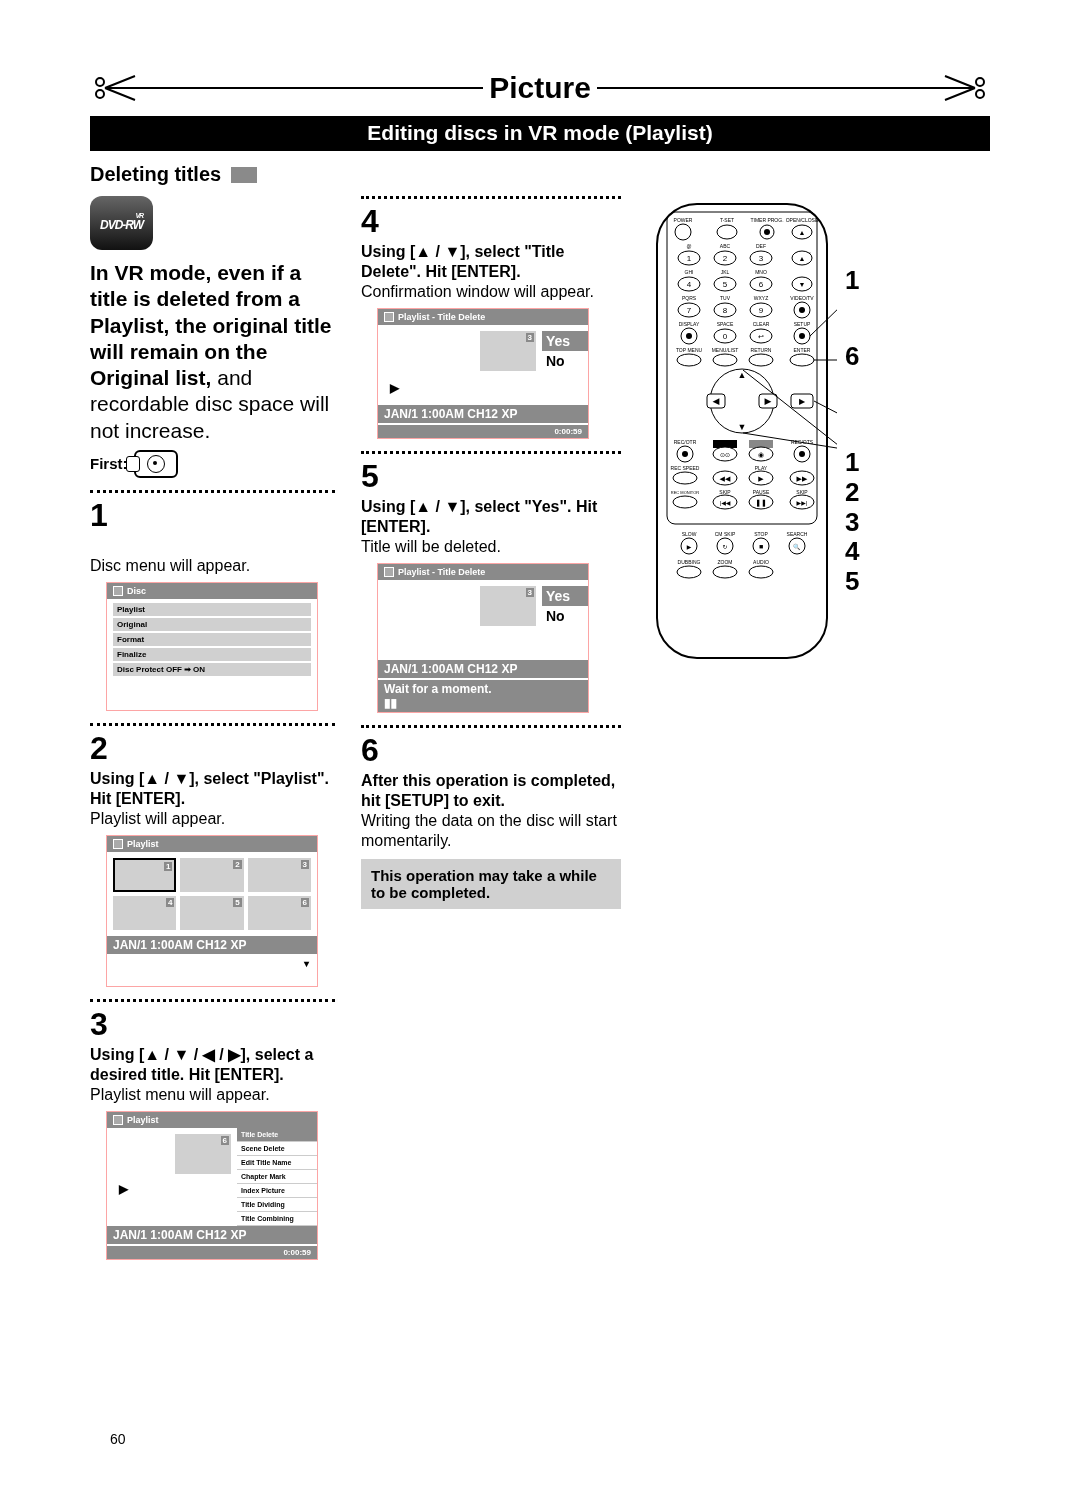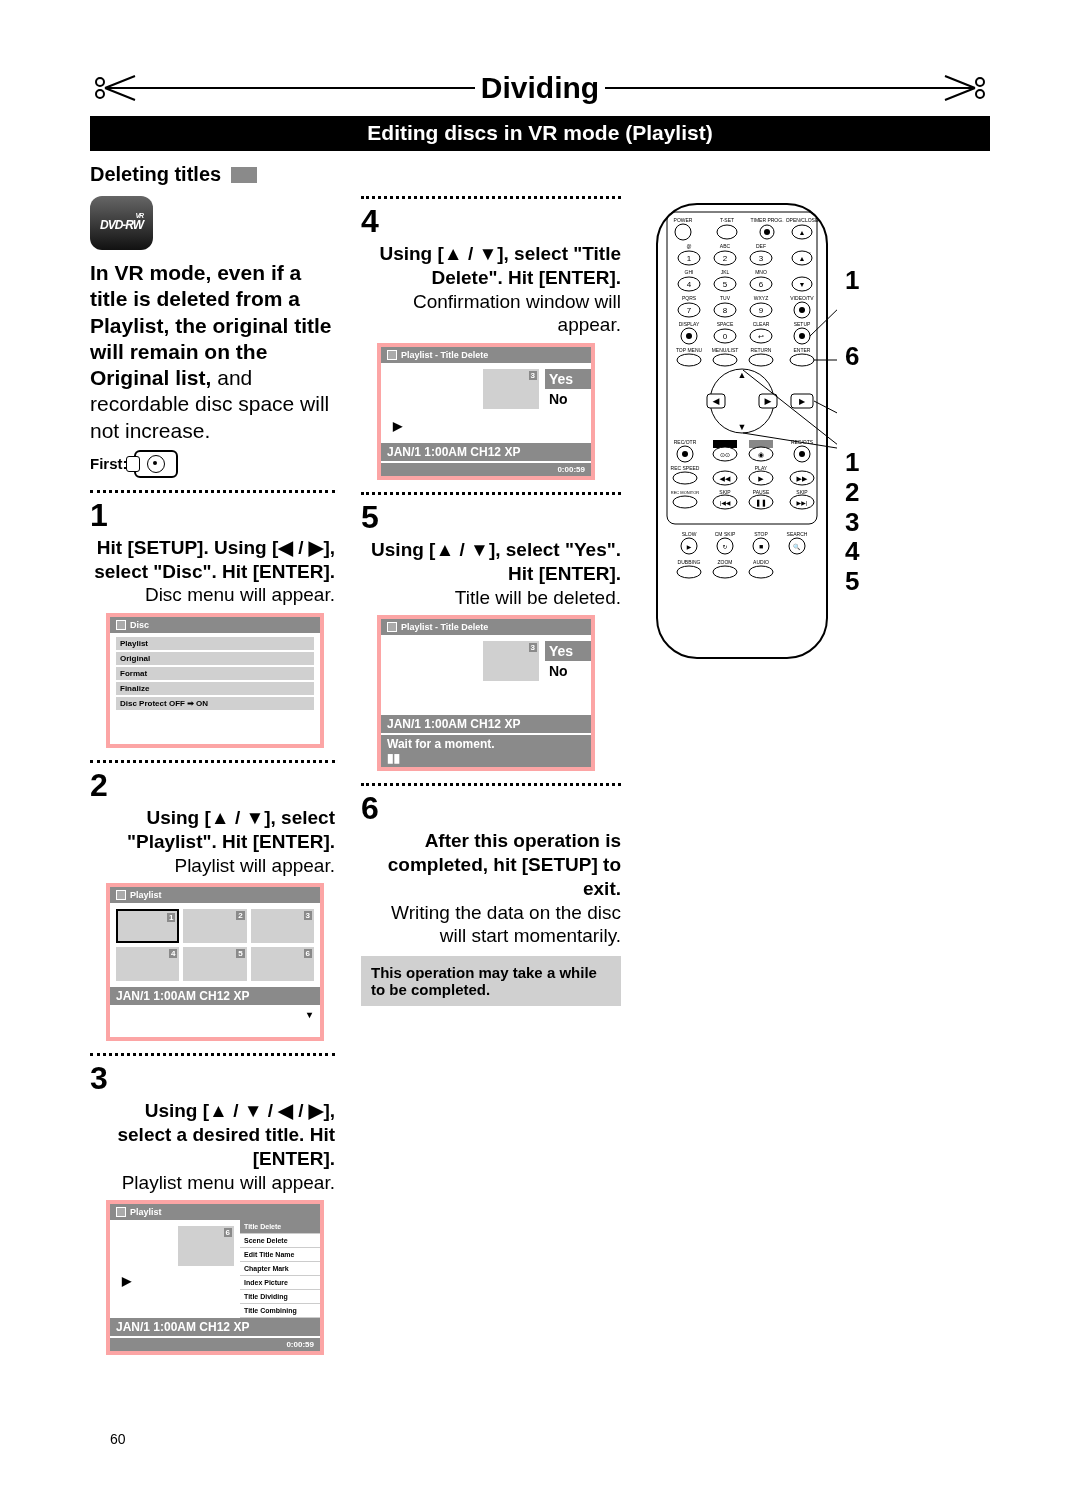--- a/index.html
+++ b/index.html
@@ -94,34 +94,33 @@
     display: flex;
     align-items: center;
     gap: 6px;
   }
   .step-num {
     font-size: 32px;
     font-weight: bold;
     margin: 2px 0 2px 0;
   }
   .step-text {
-    font-size: 19px;
+    font-size: 16px;
     line-height: 1.25;
     margin: 0 0 4px 0;
-    text-align: right;
   }
   .step-text b { font-weight: bold; }
   .dotted {
     border: none;
     border-top: 3px dotted #000;
     margin: 12px 0 4px 0;
   }
   
   .osd {
-    border: 4px solid #fca5a5;
+    border: 1px solid #fca5a5;
     background: #fff;
     font-size: 9px;
     font-weight: bold;
     color: #000;
     margin-top: 6px;
   }
   .osd-header {
     background: #8a8a8a;
     color: #fff;
     padding: 3px 6px;
@@ -325,21 +324,21 @@
 
   <div class="title-banner">
     <svg viewBox="0 0 900 36" preserveAspectRatio="none">
       <path d="M15 18 L885 18" stroke="#000" stroke-width="2"></path>
       <path d="M15 18 L45 6 M15 18 L45 30 M885 18 L855 6 M885 18 L855 30" stroke="#000" stroke-width="2" fill="none"></path>
       <circle cx="10" cy="12" r="4" stroke="#000" stroke-width="2" fill="none"></circle>
       <circle cx="10" cy="24" r="4" stroke="#000" stroke-width="2" fill="none"></circle>
       <circle cx="890" cy="12" r="4" stroke="#000" stroke-width="2" fill="none"></circle>
       <circle cx="890" cy="24" r="4" stroke="#000" stroke-width="2" fill="none"></circle>
     </svg>
-    <div class="title-text">Dividing</div>
+    <div class="title-text">Picture</div>
   </div>
 
   <div class="subtitle-bar">Editing discs in VR mode (Playlist)</div>
 
   <div class="section-title">
     <span>Deleting titles</span>
     <span class="section-title-box"></span>
   </div>
 
   <div class="columns">
@@ -358,21 +357,21 @@
         <span>First:</span>
         <span class="dvd-icon">
           <span class="hand"></span>
             <span class="disc"></span>
         </span>
       </div>
 
       <hr class="dotted">
       <div class="step-num">1</div>
       <p class="step-text">
-        <b>Hit [SETUP]. Using [◀ / ▶], select "Disc". Hit [ENTER].</b><br>
+        <br>
         <span>Disc menu will appear.</span>
       </p>
 
       
       <div class="osd" style="width:210px; margin-left:16px;">
         <div class="osd-header">
             <span class="sq"></span>
             <span>Disc</span>
           </div>
         <div class="osd-body osd-list">

